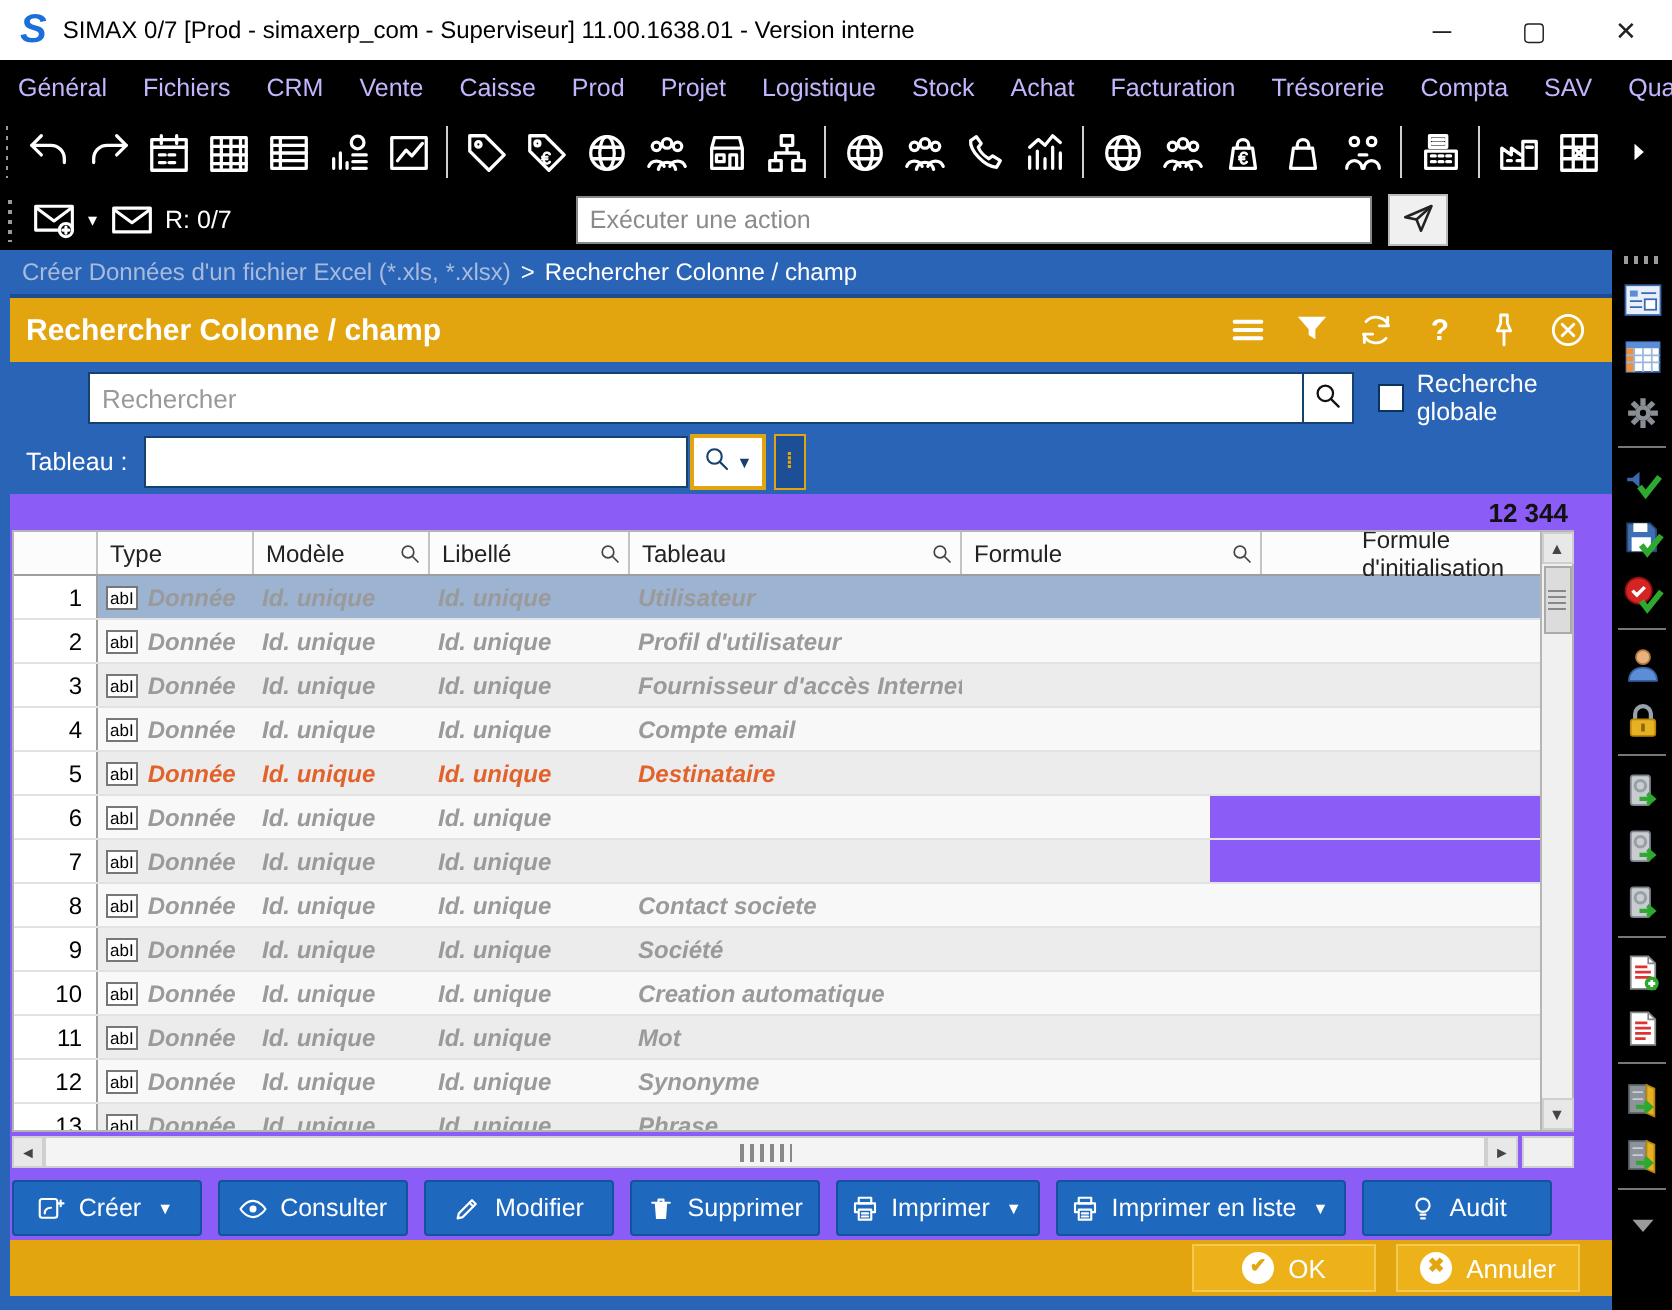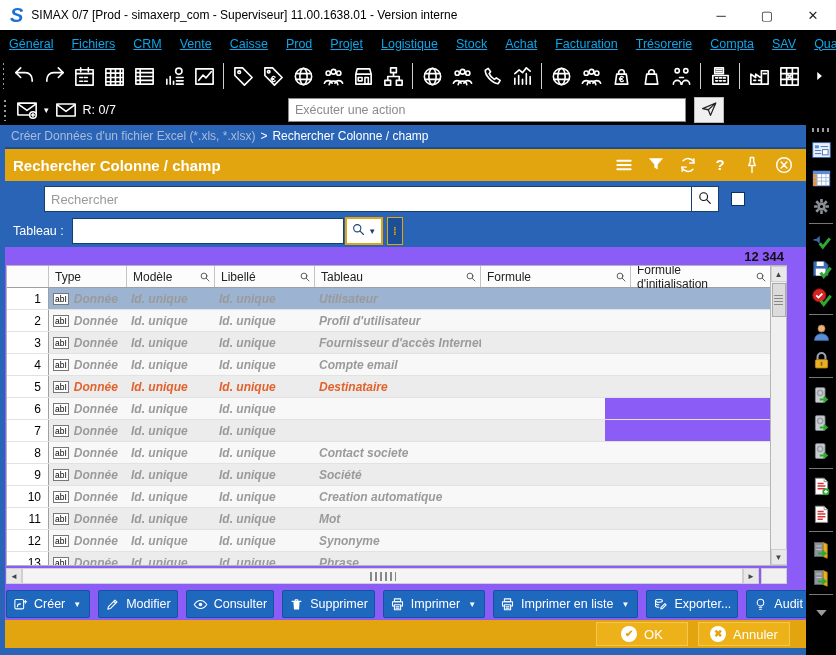--- a/index.html
+++ b/index.html
@@ -14,21 +14,21 @@
   
   .titlebar{height:30px;background:#fff;display:flex;align-items:center;flex:0 0 30px;}
   .titlebar .logo{font-weight:bold;font-size:20px;color:#1B6FD8;margin:0 8px 0 10px;line-height:1;font-style:italic;}
   .titlebar .title{font-size:12px;color:#000;}
   .win-controls{margin-left:auto;display:flex;height:100%;}
   .win-btn{width:46px;height:100%;display:flex;align-items:center;justify-content:center;color:#222;font-size:13px;cursor:default;}
 
   
   .menubar{height:27px;background:#000;display:flex;align-items:center;flex:0 0 27px;color:#fff;}
   .menu-items{display:flex;height:100%;}
-  .menu-item{display:flex;align-items:center;padding:4px 9px;font-size:12.5px;color:#0ea5e9;white-space:nowrap;text-decoration:underline;}
+  .menu-item{display:flex;align-items:center;padding:4px 9px;font-size:12.5px;color:#c4b5fd;white-space:nowrap;}
 
   
   .toolbar{height:38px;background:#000;display:flex;align-items:center;flex:0 0 38px;}
   .grip{width:4px;height:70%;margin:0 5px 0 3px;background-image:repeating-linear-gradient(to bottom,#9a9a9a 0 2px,transparent 2px 5px);background-size:2px 100%;background-repeat:no-repeat;background-position:center;}
   .tb-icons{display:flex;align-items:center;height:100%;flex:1;}
   .tb-ic{width:30px;height:28px;display:flex;align-items:center;justify-content:center;color:#fff;}
   .tb-ic svg{width:23px;height:23px;}
   .tb-sep{width:1px;height:26px;background:#cfcfcf;margin:0 4px;}
   .tb-more{margin-left:auto;margin-right:2px;}
   .tb-more svg{width:14px;height:14px;}
@@ -428,20 +428,21 @@
       <div class="bluepanel">
         <div class="search-row">
           <input class="search-input" placeholder="Rechercher" style="">
           <button class="mag-btn">
               <span><svg viewBox="0 0 24 24" fill="none" stroke="currentColor" stroke-width="1.7" stroke-linecap="round" stroke-linejoin="round">
                   <circle cx="10" cy="10" r="5.8"></circle>
                   <path d="m14.5 14.5 5.5 5.5"></path>
                 </svg></span>
             </button>
           <span class="chk"></span>
+          <span class="chk-label">Recherche globale</span>
         </div>
         <div class="table-row2">
           <span class="table-label">Tableau :</span>
           <input class="table-input" value="" style="">
           <button class="mag-gold-btn">
             <span><svg viewBox="0 0 24 24" fill="none" stroke="currentColor" stroke-width="1.7" stroke-linecap="round" stroke-linejoin="round">
                   <circle cx="10" cy="10" r="5.8"></circle>
                   <path d="m14.5 14.5 5.5 5.5"></path>
                 </svg></span>
             <span class="sm-caret">▼</span>
@@ -495,21 +496,21 @@
                 </div>
                 <div class="th" style="width: 150px; flex: 0 0 150px;">
                   <span>Formule</span>
                   <span class="mag">
                     <svg viewBox="0 0 24 24" fill="none" stroke="currentColor" stroke-width="1.7" stroke-linecap="round" stroke-linejoin="round">
                       <circle cx="10" cy="10" r="5.8"></circle>
                       <path d="m14.5 14.5 5.5 5.5"></path>
                     </svg>
                   </span>
                 </div>
-                <div class="th" style="width: 140px; flex: 0 0 140px;">
+                <div class="th" style="width: 140px; flex: 0 0 140px; margin-left: 44px;">
                   <span>Formule d'initialisation</span>
                   <span class="mag">
                     <svg viewBox="0 0 24 24" fill="none" stroke="currentColor" stroke-width="1.7" stroke-linecap="round" stroke-linejoin="round">
                       <circle cx="10" cy="10" r="5.8"></circle>
                       <path d="m14.5 14.5 5.5 5.5"></path>
                     </svg>
                   </span>
                 </div>
               </div>
             <div class="tbody" id="tbody">
@@ -847,34 +848,34 @@
                   <rect x="3" y="4" width="14" height="15" rx="2"></rect>
                   <path d="M17.5 7.5h4.5M19.75 5.25v4.5M7 15.5c0-3 2-4.5 5-4.5"></path>
                 </svg>
               </span>
               <span>Créer</span>
               <span class="caret">▼</span>
             </button>
             <button class="act-btn">
               <span style="display: flex;">
                 <svg viewBox="0 0 24 24" fill="none" stroke="currentColor" stroke-width="1.7" stroke-linecap="round" stroke-linejoin="round">
+                  <path d="M2 12s4-6.5 10-6.5S22 12 22 12s-4 6.5-10 6.5S2 12 2 12Z"></path>
+                  <circle cx="12" cy="12" r="2.8" fill="currentColor" stroke="none"></circle>
+                </svg>
+              </span>
+              <span>Consulter</span>
+            </button>
+            <button class="act-btn">
+              <span style="display: flex;">
+                <svg viewBox="0 0 24 24" fill="none" stroke="currentColor" stroke-width="1.7" stroke-linecap="round" stroke-linejoin="round">
                   <path d="m4.5 19.5 1-4L16 5l3 3L8.5 18.5l-4 1Z"></path>
                   <path d="m14 7 3 3"></path>
                 </svg>
               </span>
               <span>Modifier</span>
-            </button>
-            <button class="act-btn">
-              <span style="display: flex;">
-                <svg viewBox="0 0 24 24" fill="none" stroke="currentColor" stroke-width="1.7" stroke-linecap="round" stroke-linejoin="round">
-                  <path d="M2 12s4-6.5 10-6.5S22 12 22 12s-4 6.5-10 6.5S2 12 2 12Z"></path>
-                  <circle cx="12" cy="12" r="2.8" fill="currentColor" stroke="none"></circle>
-                </svg>
-              </span>
-              <span>Consulter</span>
             </button>
             <button class="act-btn">
               <span style="display: flex;">
                 <svg viewBox="0 0 24 24" fill="none" stroke="currentColor" stroke-width="1.7" stroke-linecap="round" stroke-linejoin="round">
                   <path d="M5 7h14M10 7V4.5h4V7"></path>
                   <path d="M7 7l1 13h8l1-13Z" fill="currentColor" stroke="none"></path>
                 </svg>
               </span>
               <span>Supprimer</span>
             </button>
@@ -898,30 +899,20 @@
                   <rect x="7" y="12.5" width="10" height="8" fill="#1E68BE"></rect>
                   <path d="M9.5 15.5h5M9.5 18h5"></path>
                 </svg>
               </span>
               <span>Imprimer en liste</span>
               <span class="caret">▼</span>
             </button>
             <button class="act-btn">
               <span style="display: flex;">
                 <svg viewBox="0 0 24 24" fill="none" stroke="currentColor" stroke-width="1.7" stroke-linecap="round" stroke-linejoin="round">
-                  <ellipse cx="9.5" cy="6" rx="5.5" ry="2.4"></ellipse>
-                  <path d="M4 6v8c0 1.3 2.5 2.4 5.5 2.4M4 10c0 1.3 2.5 2.4 5.5 2.4"></path>
-                  <path d="m13 16.5 6-6 2 2-6 6-2.6.6Z"></path>
-                </svg>
-              </span>
-              <span>Exporter...</span>
-            </button>
-            <button class="act-btn">
-              <span style="display: flex;">
-                <svg viewBox="0 0 24 24" fill="none" stroke="currentColor" stroke-width="1.7" stroke-linecap="round" stroke-linejoin="round">
                   <circle cx="12" cy="9" r="5.3"></circle>
                   <path d="M10 16.5h4M10.5 19.5h3"></path>
                 </svg>
               </span>
               <span>Audit</span>
             </button>
           </div>
       </div>
 
       <div class="goldfooter" id="footer">

